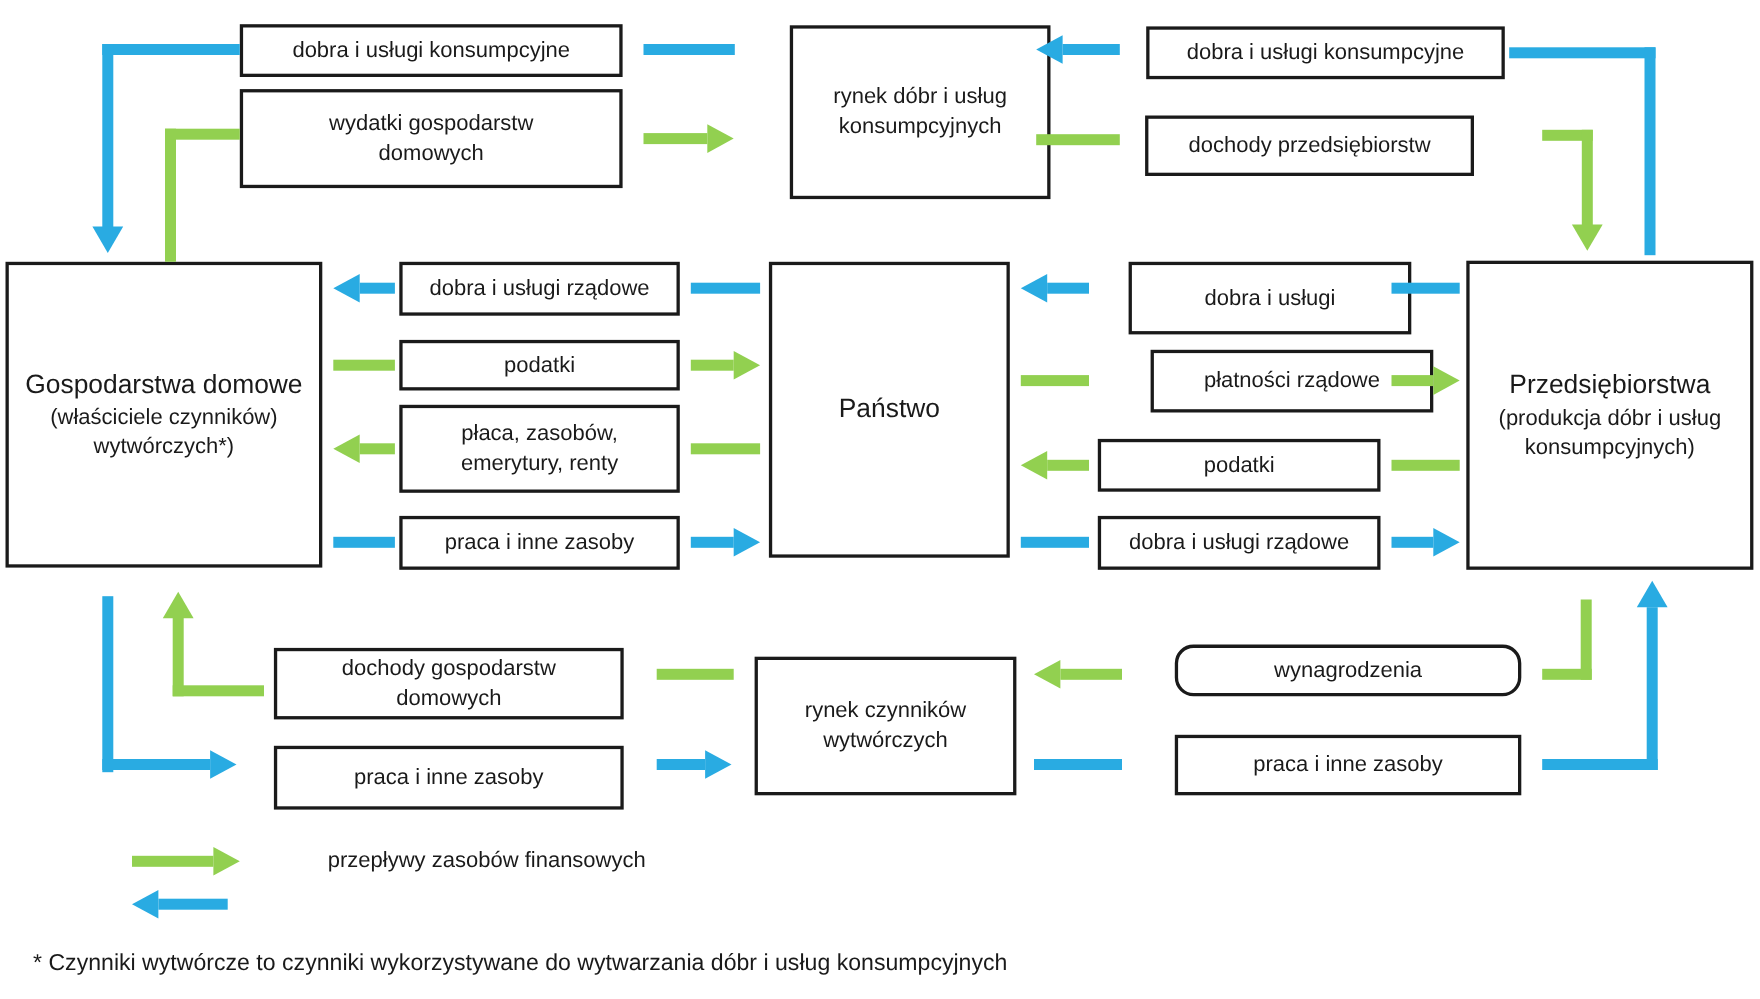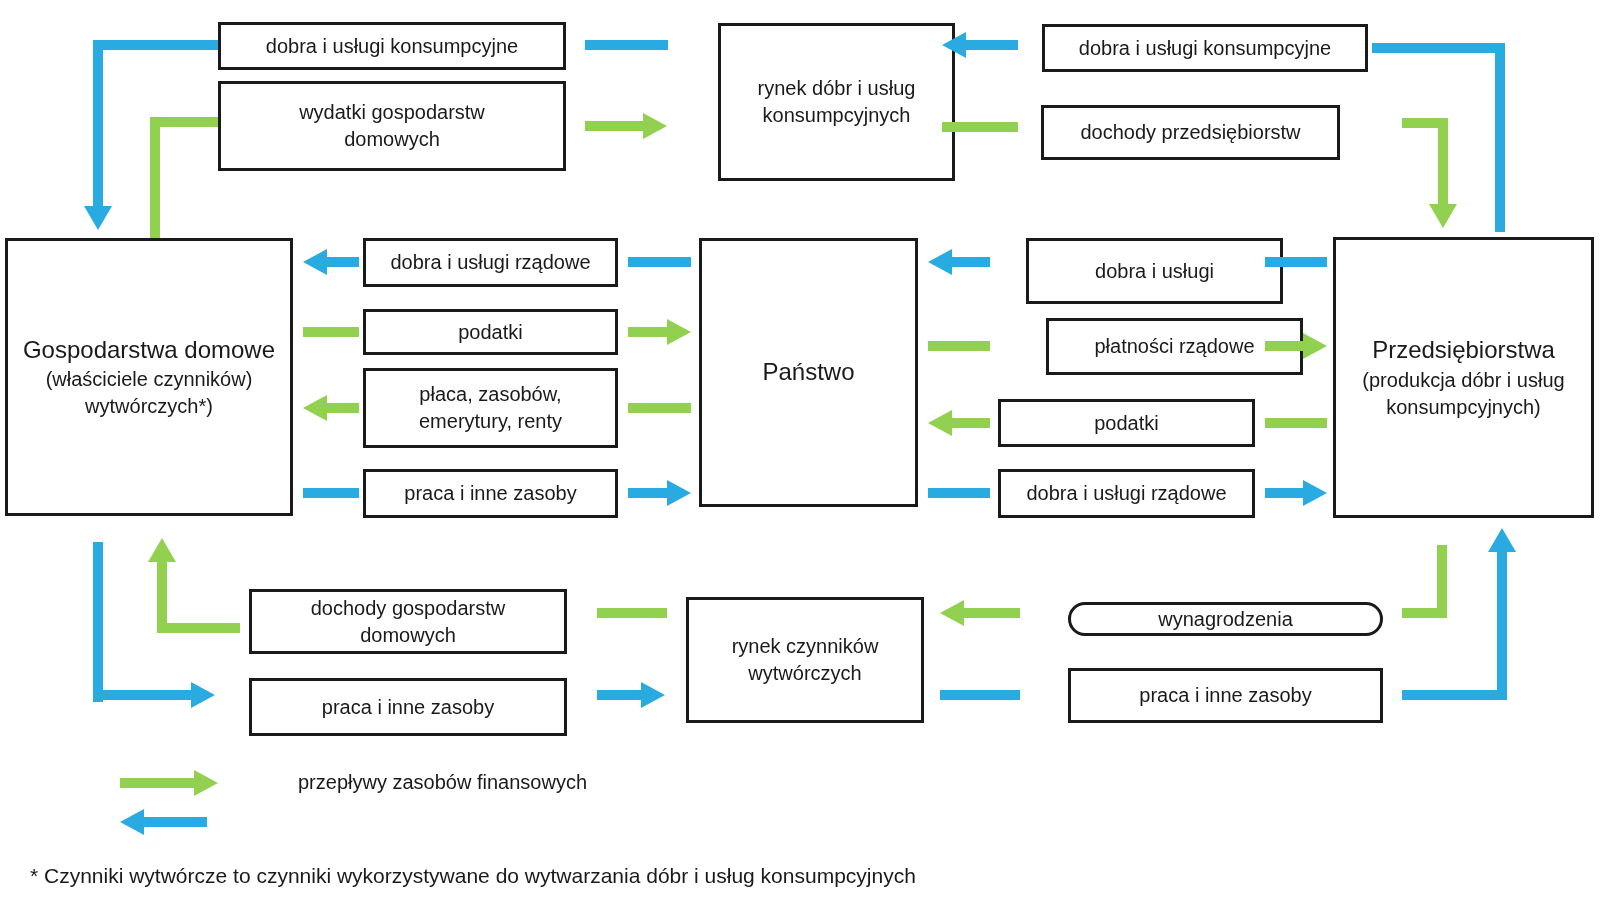--- a/index.html
+++ b/index.html
@@ -104,21 +104,21 @@
   <div class="box" style="left:998px;top:469px;width:257px;height:49px;">
     <span>dobra i usługi rządowe</span>
   </div>
 
   <div class="box" style="left:249px;top:589px;width:318px;height:65px;">
     <span class="wrap" style="max-width:240px;">dochody gospodarstw domowych</span>
   </div>
   <div class="box" style="left:249px;top:678px;width:318px;height:58px;">
     <span>praca i inne zasoby</span>
   </div>
-  <div class="box" style="left:1068px;top:602px;width:315px;height:34px;border-radius:17px;">
+  <div class="box" style="left:1068px;top:586px;width:315px;height:47px;border-radius:17px;">
     <span>wynagrodzenia</span>
   </div>
   <div class="box" style="left:1068px;top:668px;width:315px;height:55px;">
     <span>praca i inne zasoby</span>
   </div>
 
   <div class="b">
     <div class="shaft" style="left:93px;top:40px;width:125px;"></div>
     <div class="vshaft" style="left:93px;top:40px;height:168px;"></div>
     <div class="head d" style="left:84px;top:206px;"></div>

